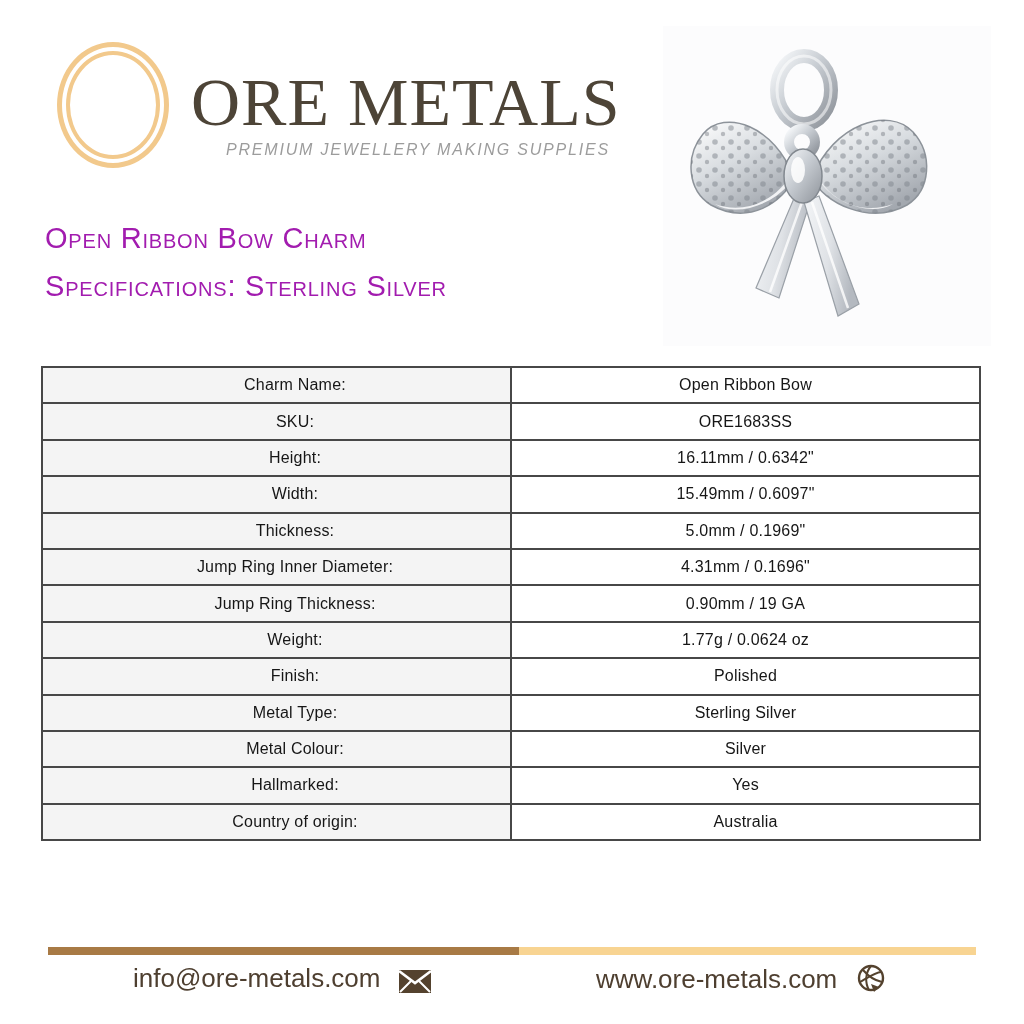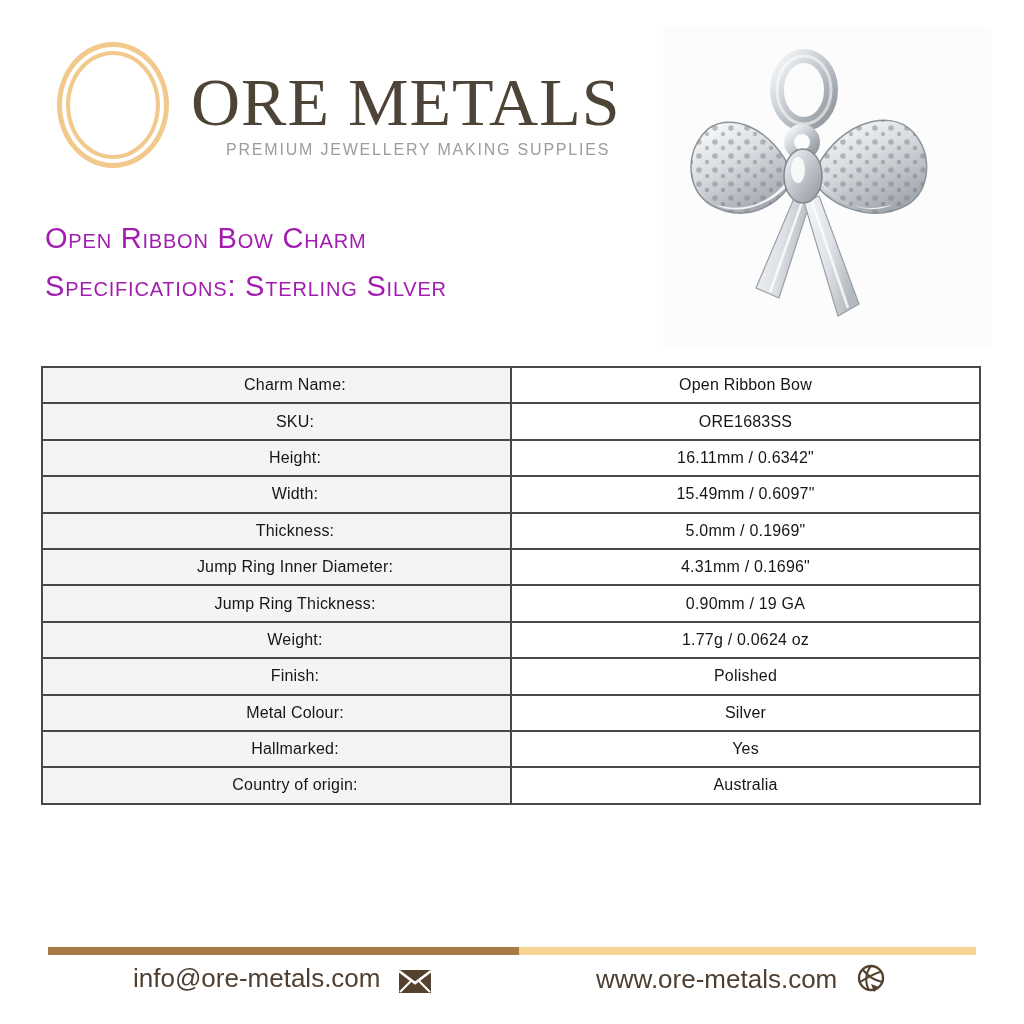--- a/index.html
+++ b/index.html
@@ -31,20 +31,21 @@
     font-size:68px; line-height:1;
     letter-spacing:1px;
     color:var(--brand-text,#4d4437);
     white-space:nowrap;
   }
   .brand-tagline {
     position:absolute; left:226px; top:141px;
     font-size:16px; letter-spacing:1.8px;
     color:var(--tagline-text,#9c9c9c);
     white-space:nowrap;
+    font-style:italic;
   }
 
   
   .product-photo {
     position:absolute; left:663px; top:26px;
     width:328px; height:320px;
     background:#fcfcfd;
   }
   .product-photo svg { width:100%; height:100%; display:block; }
 
@@ -189,20 +190,24 @@
         </tr>
         <tr>
           <td class="label-cell">Weight:</td>
           <td class="value-cell">1.77g / 0.0624 oz</td>
         </tr>
         <tr>
           <td class="label-cell">Finish:</td>
           <td class="value-cell">Polished</td>
         </tr>
         <tr>
+          <td class="label-cell">Metal Type:</td>
+          <td class="value-cell">Sterling Silver</td>
+        </tr>
+        <tr>
           <td class="label-cell">Metal Colour:</td>
           <td class="value-cell">Silver</td>
         </tr>
         <tr>
           <td class="label-cell">Hallmarked:</td>
           <td class="value-cell">Yes</td>
         </tr>
         <tr>
           <td class="label-cell">Country of origin:</td>
           <td class="value-cell">Australia</td>

